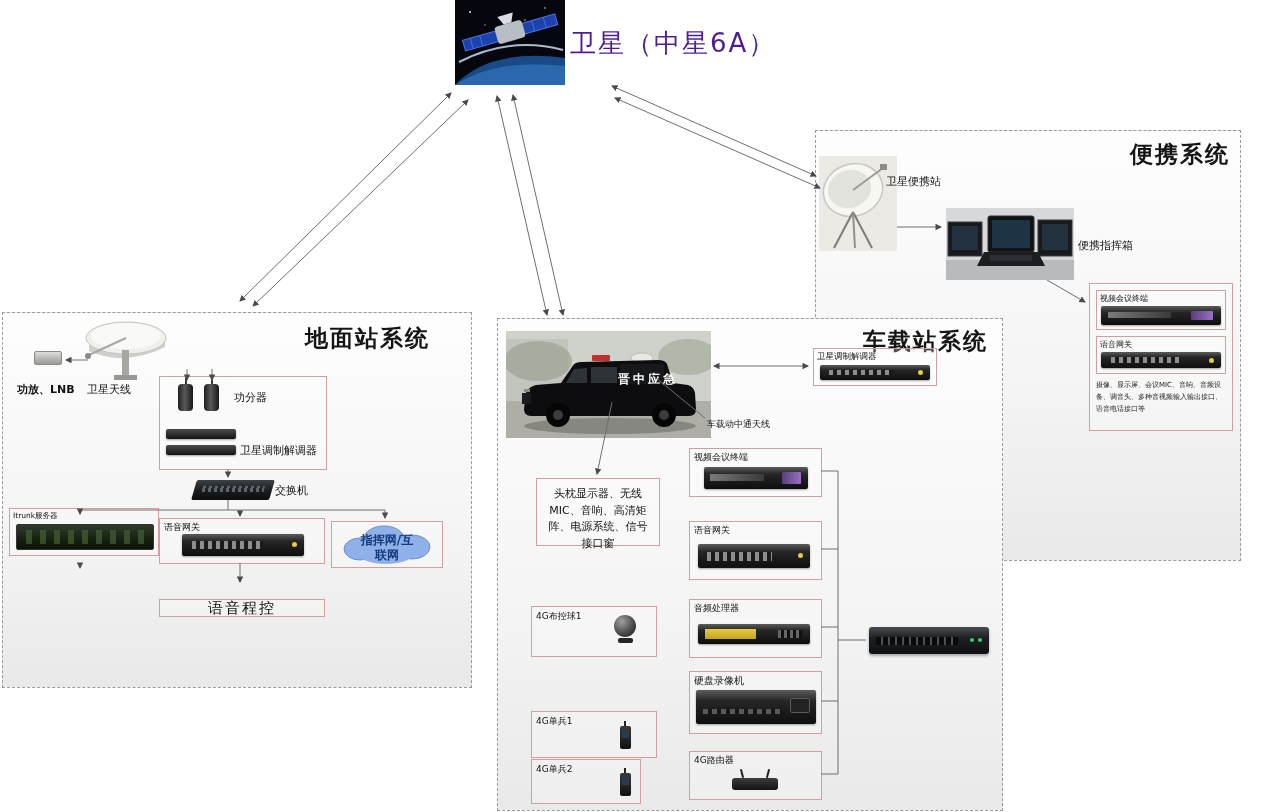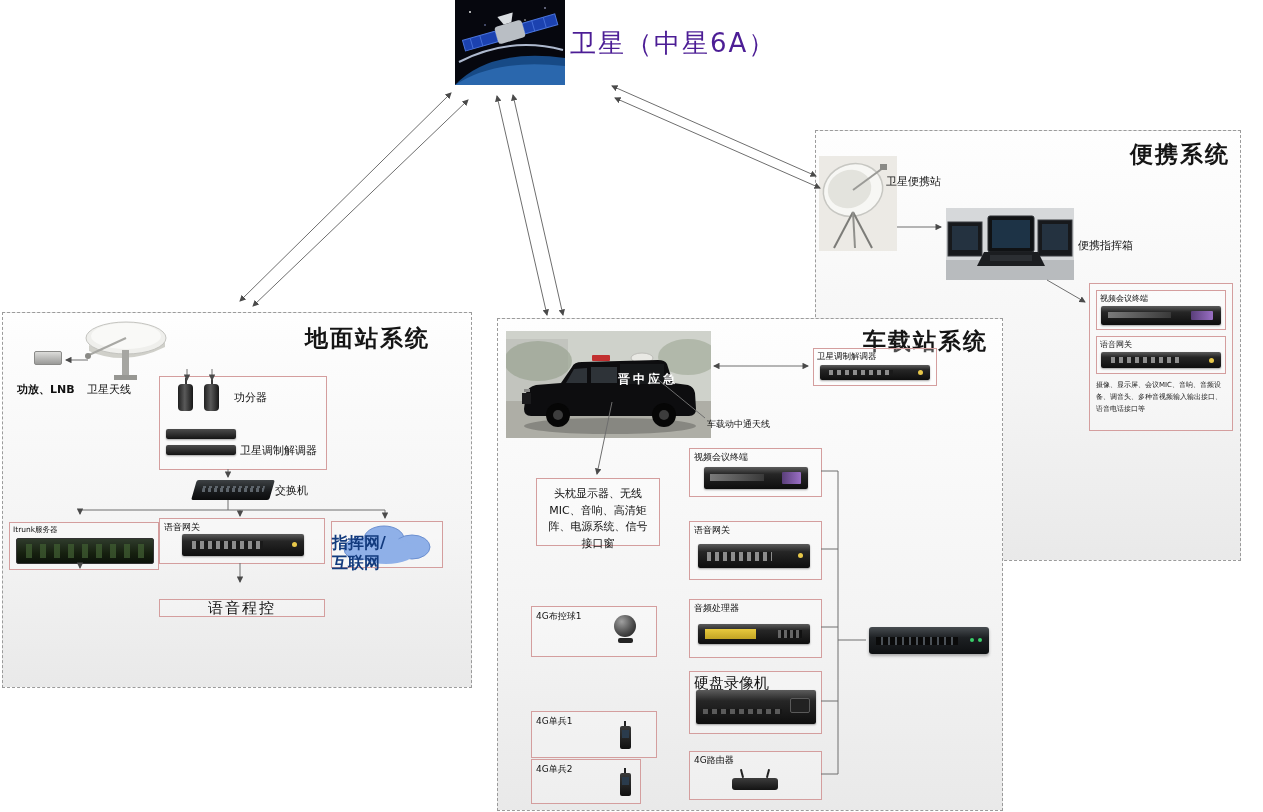--- a/index.html
+++ b/index.html
@@ -43,21 +43,21 @@
   .soldier{position:absolute;width:11px;height:23px;background:linear-gradient(180deg,#3a3a3a,#101010);border-radius:2px}
   .soldier::before{content:"";position:absolute;left:2px;right:2px;top:4px;height:8px;background:#2a3b4c}
   .soldier::after{content:"";position:absolute;top:-5px;left:4px;width:2px;height:5px;background:#222}
   .router{position:absolute;width:46px;height:12px;background:linear-gradient(180deg,#3c3c3c,#131313);border-radius:3px}
   .router::before,.router::after{content:"";position:absolute;top:-9px;width:2px;height:9px;background:#222}
   .router::before{left:9px;transform:rotate(-14deg)}
   .router::after{right:9px;transform:rotate(14deg)}
   .shot{position:absolute;background:linear-gradient(180deg,#3a403a 0%,#232b21 30%,#131811 70%,#0a0d09 100%);border:1px solid #4a4a4a}
   .shot::before{content:"";position:absolute;left:8%;right:8%;top:46%;height:13%;background:#3d553c;opacity:.85}
   .shot::after{content:"";position:absolute;left:12%;top:14%;width:30%;height:10%;background:#55605a;opacity:.6}
-  .cloud-text{position:absolute;left:0;right:0;top:11px;font-size:16px;font-weight:bold;color:#123a7d;line-height:1.25}
+  .cloud-text{position:absolute;left:0;right:0;top:11px;text-align:center;font-size:12px;font-weight:bold;color:#123a7d;line-height:1.25}
   .cloud-text span{display:inline-block;width:62px}
   .desc{position:absolute;font-size:7px;line-height:1.7;color:#222}
   .truck-marking{position:absolute;color:#fff;font-size:12px;font-weight:bold;letter-spacing:3px}
   .voice-text{display:flex;align-items:center;justify-content:center;height:100%;font-size:15px;letter-spacing:2px;color:#111}
   .conn{position:absolute;left:0;top:0;pointer-events:none;z-index:6}
   svg{display:block}
 </style>
 </head>
 <body>
 
@@ -158,21 +158,21 @@
       <div class="cyl" style="left:44px;top:7px"></div>
       <div class="rlabel" style="left:74px;top:13px;font-size:11px">功分器</div>
       <div class="bar thin" style="left:6px;top:52px;width:70px;height:10px"></div>
       <div class="bar thin" style="left:6px;top:68px;width:70px;height:10px"></div>
       <div class="rlabel" style="left:80px;top:66px;font-size:11px">卫星调制解调器</div>
     </div>
 
     <div class="gswitch" style="left:191px;top:167px;width:78px;height:20px"></div>
     <div class="lbl" style="left:272px;top:170px;font-size:11px">交换机</div>
 
-    <div class="rbox" style="left:6px;top:209px;width:150px;height:48px">
+    <div class="rbox" style="left:6px;top:195px;width:150px;height:48px">
       <div class="rlabel" style="left:3px;top:2px;font-size:7.5px">Itrunk服务器</div>
       <div class="server" style="left:6px;top:15px;width:138px;height:26px"></div>
     </div>
 
     <div class="rbox" style="left:156px;top:205px;width:166px;height:46px">
       <div class="rlabel" style="left:4px;top:2px;font-size:9px">语音网关</div>
       <div class="bar ports" style="left:22px;top:15px;width:122px;height:22px"></div>
     </div>
 
     <div class="rbox" style="left:328px;top:208px;width:112px;height:47px">
@@ -237,21 +237,21 @@
       <div class="rlabel" style="left:4px;top:2px;font-size:9px">语音网关</div>
       <div class="bar ports" style="left:8px;top:22px;width:112px;height:24px"></div>
     </div>
 
     <div class="rbox" style="left:191px;top:280px;width:133px;height:59px">
       <div class="rlabel" style="left:4px;top:2px;font-size:9px">音频处理器</div>
       <div class="bar yellow" style="left:8px;top:24px;width:112px;height:20px"></div>
     </div>
 
     <div class="rbox" style="left:191px;top:352px;width:133px;height:63px">
-      <div class="rlabel" style="left:4px;top:2px;font-size:15px">硬盘录像机</div>
+      <div class="rlabel" style="left:4px;top:2px;font-size:10px">硬盘录像机</div>
       <div class="bar dvr" style="left:6px;top:18px;width:120px;height:34px"></div>
     </div>
 
     <div class="rbox" style="left:191px;top:432px;width:133px;height:49px">
       <div class="rlabel" style="left:4px;top:2px;font-size:9px">4G路由器</div>
       <div class="router" style="left:42px;top:26px"></div>
     </div>
 
     <div class="rbox" style="left:33px;top:287px;width:126px;height:51px">
       <div class="rlabel" style="left:4px;top:3px;font-size:9px">4G布控球1</div>

